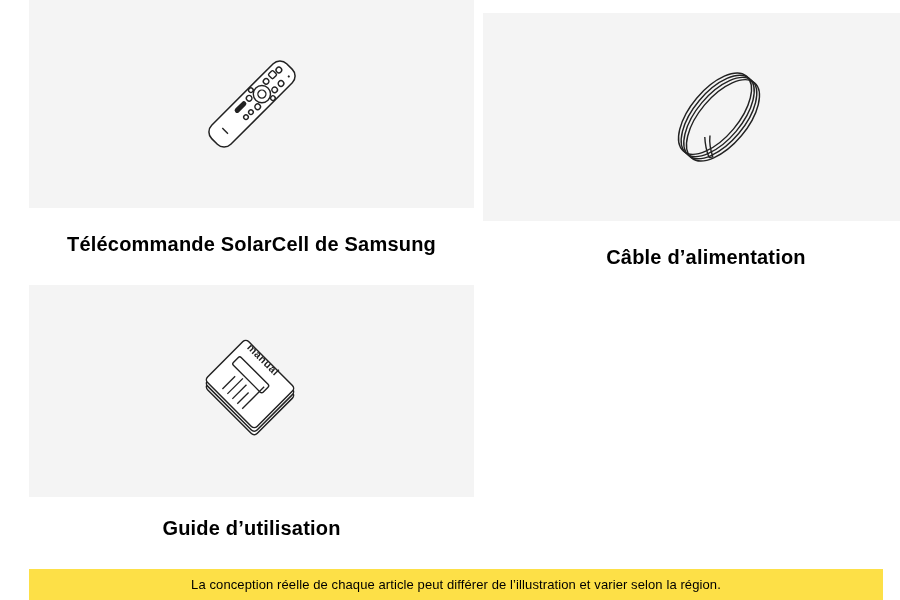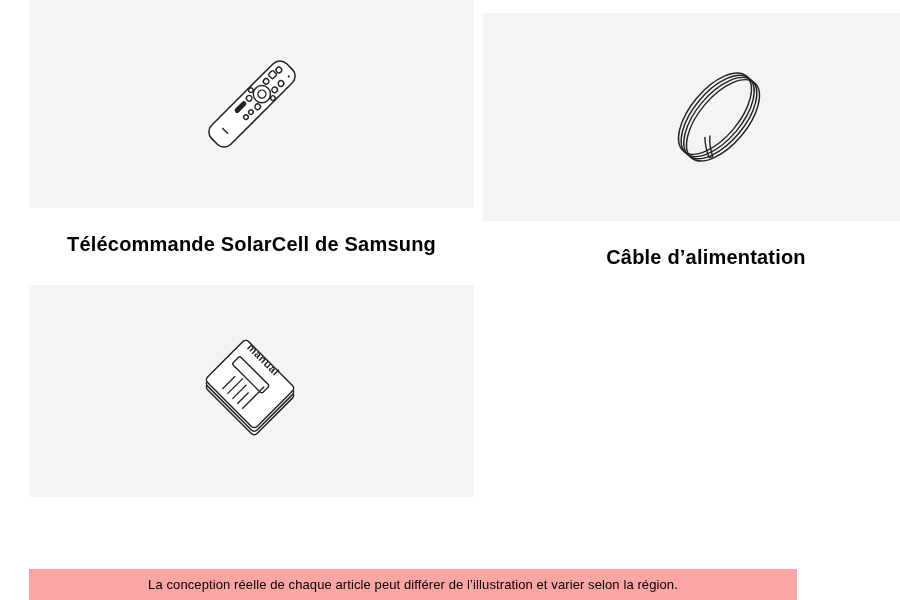--- a/index.html
+++ b/index.html
@@ -27,23 +27,23 @@
     font-size: 20px;
     font-weight: 700;
     color: #000000;
     letter-spacing: 0.2px;
     text-align: center;
   }
   .footer-note {
     position: absolute;
     left: 0;
     top: 569px;
-    width: 768px;
+    width: 854px;
     height: 31px;
-    background: #fca5a5;
+    background: #fde047;
     display: flex;
     align-items: center;
     justify-content: center;
   }
   .footer-text {
     font-size: 13px;
     color: #000000;
     letter-spacing: 0.1px;
   }
   svg { display: block; }
@@ -131,19 +131,20 @@
           <rect class="line-art" x="1.5" y="-27" width="11" height="42" rx="2" stroke-width="1.3"></rect>
 
           <line x1="-23" y1="-16" x2="-5" y2="-16" stroke="#222222" stroke-width="1.3"></line>
           <line x1="-23" y1="-9" x2="-1" y2="-9" stroke="#222222" stroke-width="1.3"></line>
           <line x1="-23" y1="-2" x2="-3" y2="-2" stroke="#222222" stroke-width="1.3"></line>
           <line x1="-23" y1="5" x2="-7" y2="5" stroke="#222222" stroke-width="1.3"></line>
           <line x1="-23" y1="12" x2="8" y2="12" stroke="#222222" stroke-width="1.3"></line>
         </g>
       </svg>
     </div>
+    <div class="caption" style="height:62px;">Guide d’utilisation</div>
   </div>
 
   <div class="footer-note">
     <span class="footer-text">La conception réelle de chaque article peut différer de l’illustration et varier selon la région.</span>
   </div>
 
 </div>
 
 </body></html>

